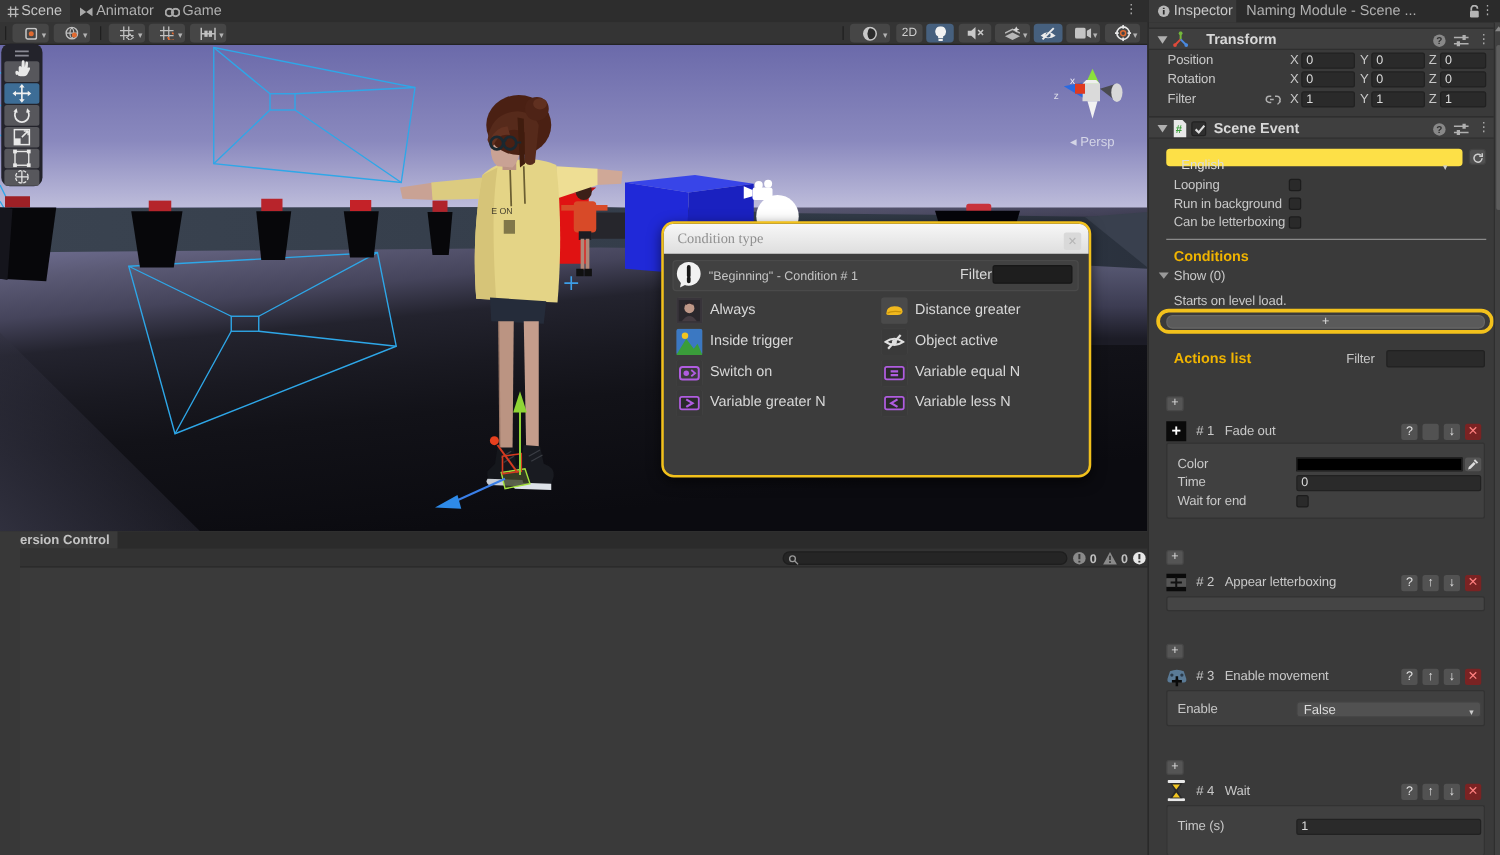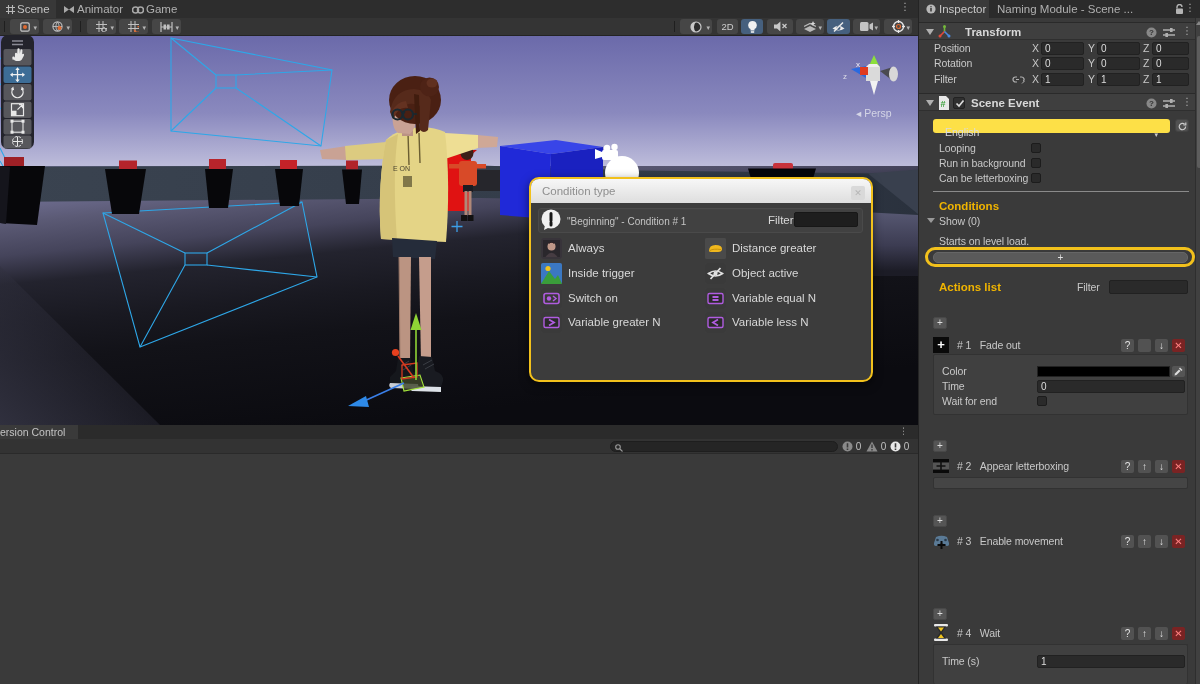--- a/index.html
+++ b/index.html
@@ -13,21 +13,21 @@
          line-height:18px; white-space:nowrap; }
   
   #scenebar { left:0; top:18px; width:918px; height:18px; background:#343434;
               border-bottom:1px solid #232323; }
   .tbtn { position:absolute; top:1px; height:15px; background:#464646; border-radius:3px;
           color:#c8c8c8; font-size:9px; text-align:center; }
   .tbtn.hl { background:#46607e; }
   .sep { position:absolute; top:3px; width:1px; height:11px; background:#1f1f1f; }
   .dar { color:#b4b4b4; font-size:7px; }
   
-  #console { left:0; top:425px; width:918px; height:259px; background:#3a3a3a; }
+  #console { left:16px; top:425px; width:918px; height:259px; background:#3a3a3a;font-weight:bold; }
   #ctab { position:absolute; left:0; top:0; width:918px; height:14px; background:#2b2b2b; }
   #ctab .act { position:absolute; left:0; top:0; width:78px; height:14px; background:#3a3a3a;
     color:#c3c3c3; font-size:10.5px; line-height:14px; }
   #cbar { position:absolute; left:0; top:14px; width:918px; height:15px; background:#333333;
     border-bottom:1px solid #2a2a2a; }
   #search { position:absolute; left:610px; top:2px; width:228px; height:11px; background:#252525;
     border:1px solid #1e1e1e; border-radius:6px; }
   .cnt { position:absolute; top:1.5px; height:12px; color:#c0c0c0; font-size:10px; line-height:12px; }
   
   #pill { left:306px; top:632px; width:526px; height:35px; background:#1f1f1f;
@@ -48,21 +48,21 @@
   .plus { position:absolute; width:14px; height:12px; background:#555; border:1px solid #484848;
     border-radius:2px; color:#ddd; text-align:center; line-height:10px; font-size:10px; }
   .abody { position:absolute; left:14px; width:255px; background:#404040;
     border:1px solid #323232; border-radius:2px; }
   
   #popup { left:529px; top:177px; width:344px; height:205px; background:#3c3c3c;
     border:2.5px solid #f2c11c; border-radius:10px; box-shadow:0 3px 10px rgba(0,0,0,0.55);
     overflow:hidden; }
   #ptitle { position:absolute; left:0; top:0; width:100%; height:24px;
     background:linear-gradient(#f7f7f7,#dedede); color:#8f8f8f; font-size:11.5px;
-    line-height:24px; padding-left:11px; }
+    line-height:24px; padding-left:11px;font-family:Liberation Serif, serif; }
   .pitem { position:absolute; width:21px; height:21px; background:#4a4a4a; border-radius:2px; }
   .ptext { position:absolute; color:#d8d8d8; font-size:11.5px; white-space:nowrap; }
 </style>
 </head>
 <body>
 <div id="root">
 <svg class="abs" style="left:0;top:36px" width="918" height="389" viewBox="0 0 918 389">
 <defs>
 <linearGradient id="sky" x1="0" y1="0" x2="0" y2="1">
  <stop offset="0" stop-color="#6b6aaa"></stop>
@@ -506,20 +506,24 @@
         <path d="M3,4 Q8.5,1.5 14,4 L16,10 Q16.5,13 14,13 Q11,13 10,10.5 H7 Q6,13 3,13 Q0.5,13 1,10 Z" fill="#5a7a96"></path>
         <circle cx="4.5" cy="7" r="1.3" fill="#2a3a4a"></circle>
         <circle cx="12.5" cy="7" r="1.3" fill="#2a3a4a"></circle>
         <path d="M8.5,8 V16 M4.5,12 H12.5" stroke="#0a0a0a" stroke-width="2"></path>
       </svg>
  <div class="lbl" style="left:38px;top:535px"># 3&nbsp;&nbsp;&nbsp;Enable movement</div>
  <div class="hdrbtn" style="left:202px;top:535px">?</div>
  <div class="hdrbtn" style="left:219px;top:535px">↑</div>
  <div class="hdrbtn" style="left:236px;top:535px">↓</div>
  <div class="hdrbtn red" style="left:253px;top:535px">✕</div>
+ <div class="abody" style="top:552px;height:29px">
+  <div class="lbl" style="left:8px;top:8px">Enable</div>
+  <div class="abs" style="left:103px;top:8px;width:148px;height:13px;background:#515151;border:1px solid #434343;border-radius:3px;color:#dcdcdc;font-size:10.5px;line-height:12px;padding-left:5px">False<span style="position:absolute;right:5px;top:2.5px;color:#ccc;font-size:7px">▾</span></div>
+ </div>
  <div class="plus" style="left:14px;top:608px">+</div>
 
  <svg width="14" height="17" style="position:absolute;left:15px;top:624px" viewBox="0 0 14 17">
         <rect x="0" y="0" width="14" height="2.4" rx="1" fill="#e8e8e8"></rect>
         <rect x="0" y="14.6" width="14" height="2.4" rx="1" fill="#e8e8e8"></rect>
         <path d="M2,2.4 H12 L8,8.5 L12,14.6 H2 L6,8.5 Z" fill="#2a2a2a"></path>
         <path d="M4,3.5 H10 L7,7.5 Z M7,10 L10,14 H4 Z" fill="#f0c420"></path>
       </svg>
  <div class="lbl" style="left:38px;top:627px"># 4&nbsp;&nbsp;&nbsp;Wait</div>
  <div class="hdrbtn" style="left:202px;top:627px">?</div>

